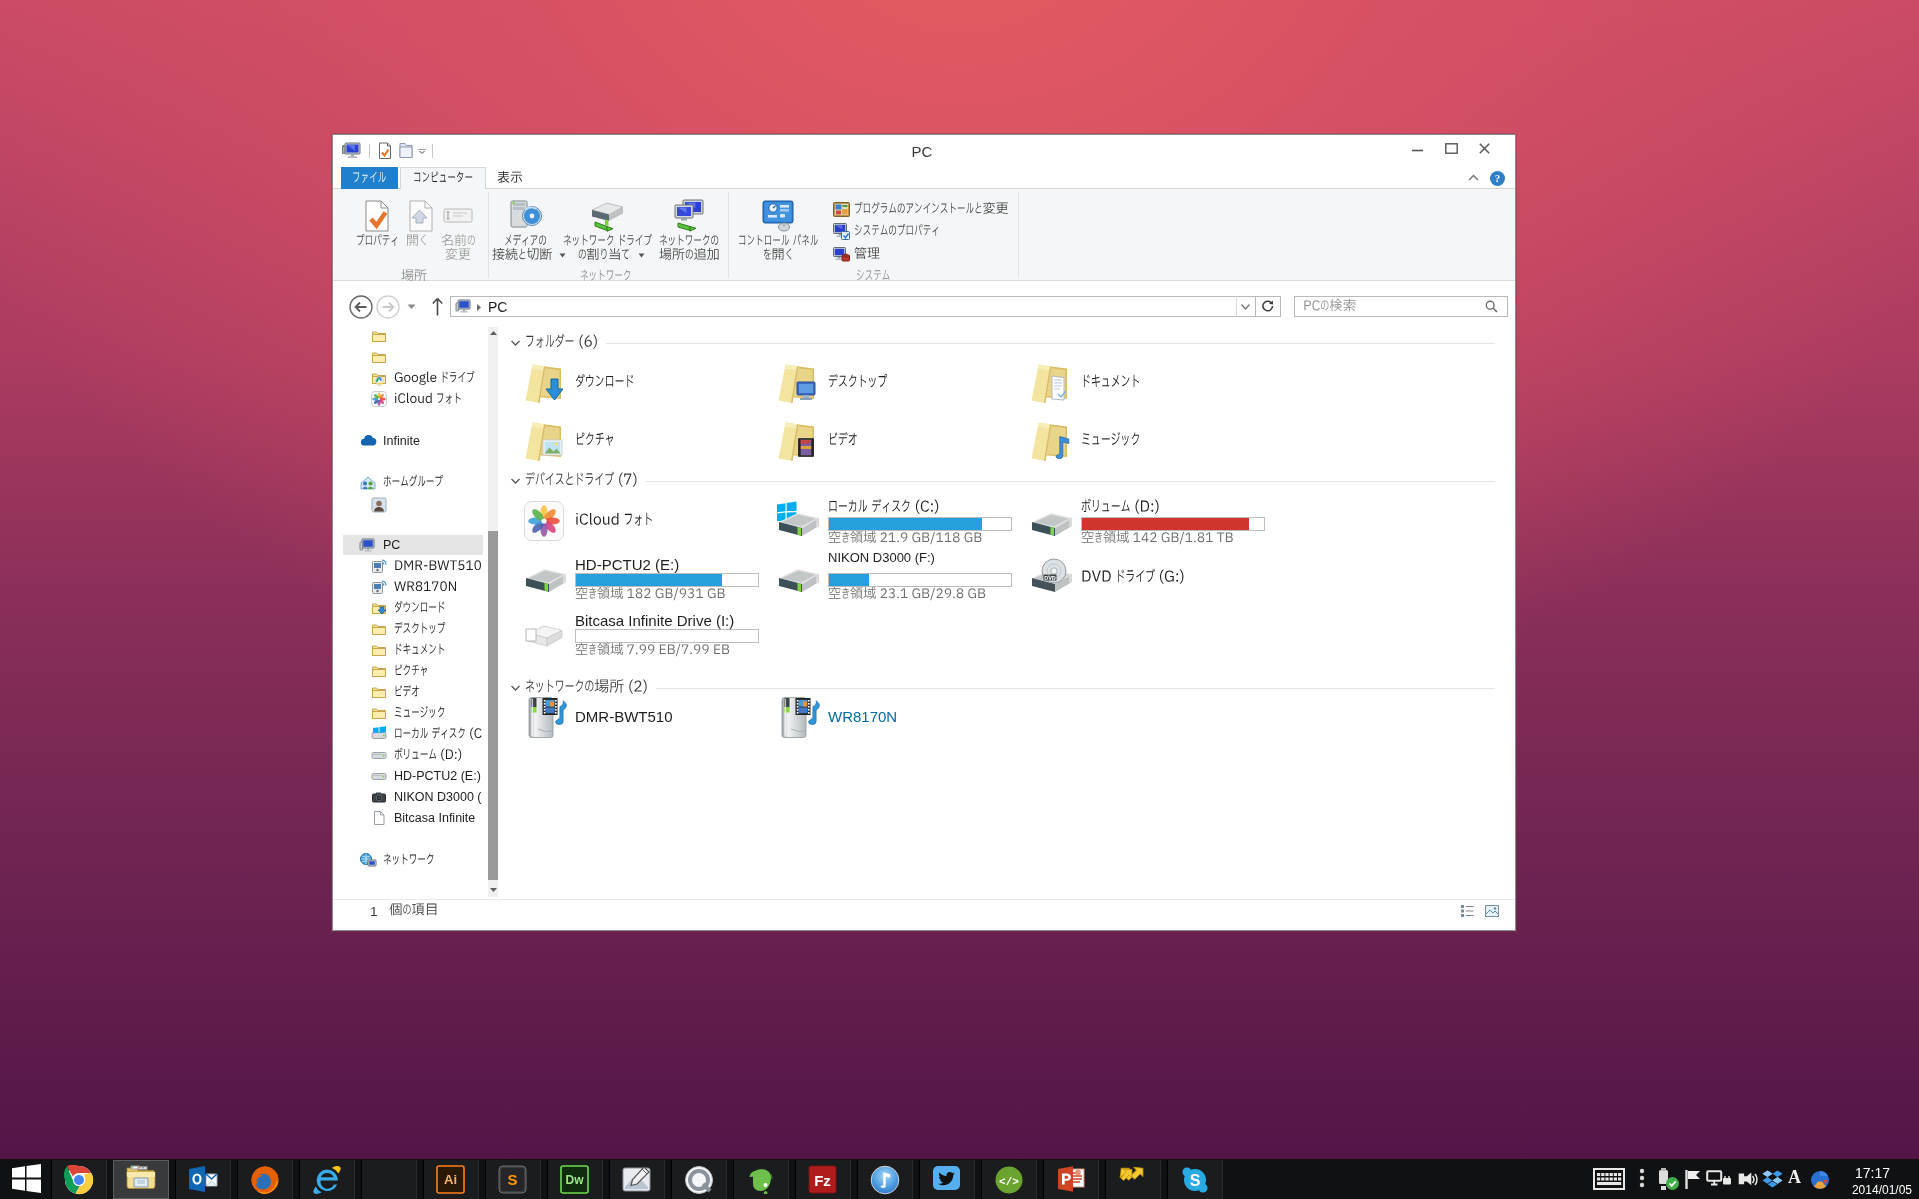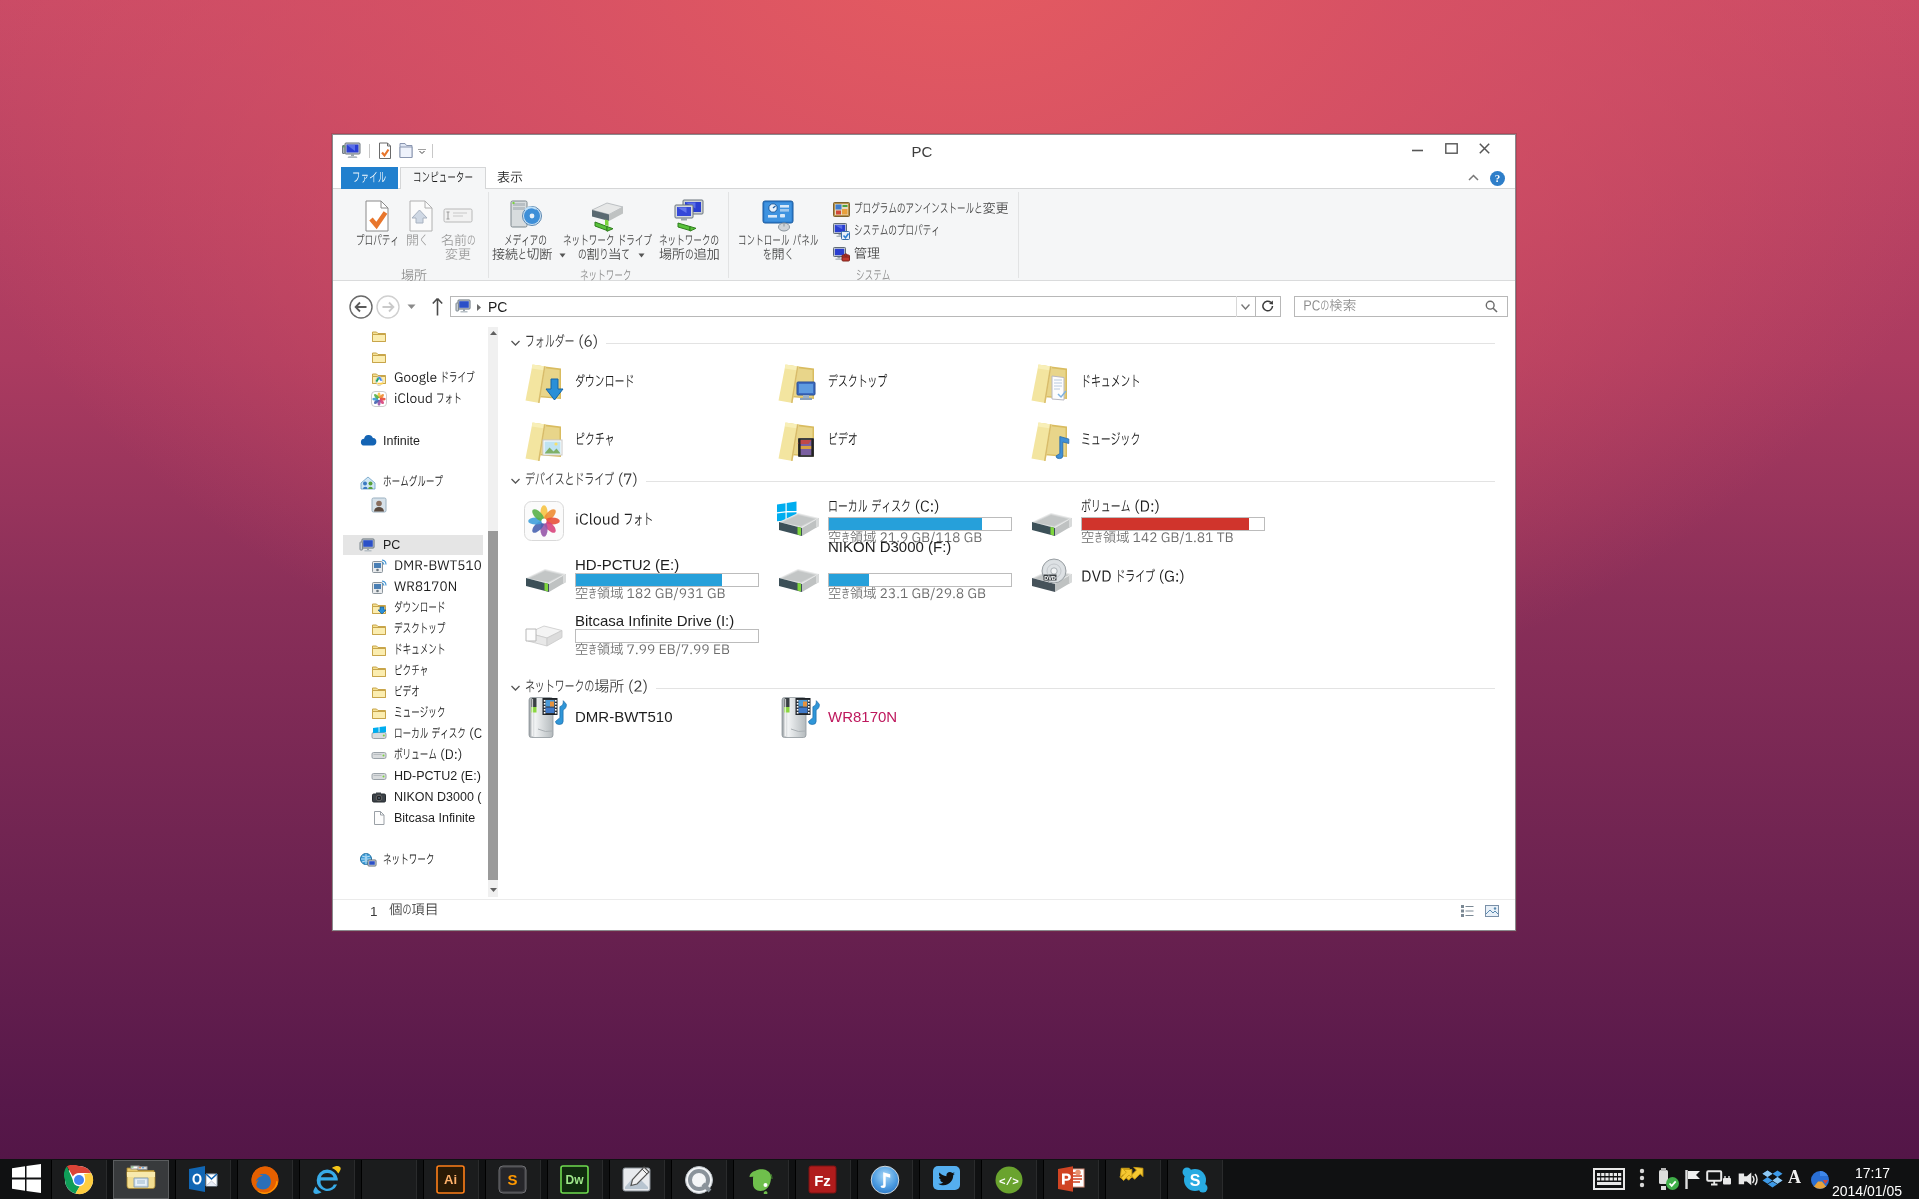--- a/index.html
+++ b/index.html
@@ -1259,21 +1259,21 @@
       <svg width="44" height="40" viewBox="0 0 44 40" style="">
         <path d="M2 21 L21 12 L42 17 L25 27 Z" fill="#e9eaea"></path>
         <path d="M3.5 21.2 L21 13 L40 17.5 L24.5 26 Z" fill="#d3d5d5"></path>
         <path d="M5 21.5 L21 14 L38 18 L24 25 Z" fill="#c3c6c6"></path>
         <path d="M2 21 L25 27 L25 35 L2 29 Z" fill="#3c5058"></path>
         <path d="M25 27 L42 17 L42 25 L25 35 Z" fill="#bfc2c2"></path>
         <path d="M42 17 L42 25 L39 27 L39 18.7 Z" fill="#d8dada"></path>
         <path d="M20.5 25.8 L24 26.8 L24 34.6 L20.5 33.6 Z" fill="#7fd63c"></path>
       </svg>
     </div>
-    <div style="position:absolute;left:495px;top:411px;transform:translateY(-50%);font-size:15px;color:#1e1e1e;font-weight:400;white-space:nowrap">NIKON D3000 (F:)</div>
+    <div style="position:absolute;left:495px;top:422px;transform:translateY(-50%);font-size:13px;color:#1e1e1e;font-weight:400;white-space:nowrap">NIKON D3000 (F:)</div>
     <div class="abs" style="left:495px;top:438px;width:184px;height:14px;border:1px solid #bcbcbc;background:#fff">
       <div style="position:absolute;left:0;top:0;width:22%;height:100%;background:#26a0da"></div>
     </div>
     <div style="position:absolute;left:495px;top:452.3px;line-height:0">
       <svg class="jp" width="158.1" height="15.3" viewBox="0 0 158.1 15.3" style="overflow:visible">
         <g fill="#6d6d6d" transform="translate(0,11.09) scale(0.013200,-0.013200)">
           <use href="#g100" x="0"></use>
           <use href="#g101" transform="translate(1000,0) scale(0.66,1)"></use>
           <use href="#g102" x="1660"></use>
           <use href="#g103" x="2660"></use>
@@ -1427,21 +1427,21 @@
             <rect x="31" y="8" width="1.6" height="1.6"></rect>
             <rect x="31" y="11" width="1.6" height="1.6"></rect>
             <rect x="31" y="14" width="1.6" height="1.6"></rect>
             <rect x="31" y="17" width="1.6" height="1.6"></rect>
           </g>
         </g>
         <path d="M30 22 a4.5 3.5 0 1 0 6 3.2 l0 -10 c2 -0.5 3.5 -2 4 -4.5 l2.5 3 c0.8 3 -1 6 -3.5 7 l0 5.5" fill="none"></path>
         <path d="M31.5 26.5 a3.8 3 0 1 0 7.6 0 l0 -11.5 c2.2 -1 3.6 -3.2 3.2 -5.8 l-3 -3.5 c0.5 3.5 -1.5 5.5 -3.4 6 l0 11 Z" fill="#2f96d8" stroke="#1a6aa8" stroke-width="0.7"></path>
       </svg>
     </div>
-    <div style="position:absolute;left:495px;top:581.0px;transform:translateY(-50%);font-size:15px;color:#be185d;font-weight:400;white-space:nowrap">WR8170N</div>
+    <div style="position:absolute;left:495px;top:581.0px;transform:translateY(-50%);font-size:15px;color:#0369a1;font-weight:400;white-space:nowrap">WR8170N</div>
     <div class="abs" style="left:0px;top:764px;width:1182px;height:31px;background:#fff;border-top:1px solid #ebebeb"></div>
     <div style="position:absolute;left:37px;top:776.0px;transform:translateY(-50%);font-size:13.5px;color:#3b3b3b;font-weight:400;white-space:nowrap">1</div>
     <div style="position:absolute;left:56px;top:768.2px;line-height:0">
       <svg class="jp" width="49.4" height="15.7" viewBox="0 0 49.4 15.7" style="overflow:visible">
         <g fill="#3b3b3b" transform="translate(0,11.34) scale(0.013500,-0.013500)">
           <use href="#g111" x="0"></use>
           <use href="#g21" transform="translate(1000,0) scale(0.66,1)"></use>
           <use href="#g112" x="1660"></use>
           <use href="#g113" x="2660"></use>
         </g>
@@ -1717,21 +1717,21 @@
 <div class="abs" style="left:1788px;top:1167px;font-size:18px;color:#f0f0f0;font-weight:bold;font-family:'Liberation Serif',serif">A</div>
 <div class="abs" style="left:1810px;top:1170px">
     <svg width="20" height="20">
       <circle cx="10" cy="10" r="9" fill="#2a6fd4"></circle>
       <path d="M10 1 a9 9 0 0 1 8 5 l-8 0 Z" fill="#3f87e8"></path>
       <path d="M4 16.5 a9 9 0 0 0 12 0 l-4 -5 -4 0 Z" fill="#e8a33c"></path>
       <path d="M15 14 a9 9 0 0 0 3 -4 l-5 0 Z" fill="#d44a3a"></path>
     </svg>
   </div>
 <div class="abs" style="left:1835px;top:1165px;width:55px;text-align:right;font-size:14px;color:#fff">17:17</div>
-<div class="abs" style="left:1832px;top:1183px;width:80px;text-align:left;font-size:14px;color:#fff">2014/01/05</div>
+<div class="abs" style="left:1832px;top:1183px;width:80px;text-align:right;font-size:12px;color:#fff">2014/01/05</div>
 <svg width="0" height="0" style="position:absolute">
     <defs>
       <path id="g0" d="M132 715L834 715Q830 515 776 372Q722 230 608 135Q495 40 313 -10L280 61Q442 106 542 183Q643 260 692 372Q742 485 753 643L132 643Z"></path>
       <path id="g1" d="M532 278Q612 317 667 370Q722 422 749 484L180 484L180 551L821 551L821 491Q793 409 729 340Q665 270 573 221ZM221 -1Q301 31 348 68Q396 104 418 154Q440 203 440 274L440 404L508 404L508 271Q508 150 448 72Q389 -7 256 -63Z"></path>
       <path id="g2" d="M866 725Q746 599 585 496L585 -30L511 -30L511 450Q335 345 129 272L100 339Q301 407 492 522Q682 636 818 777Z"></path>
       <path id="g3" d="M932 393Q885 245 799 140Q713 36 600 -11L535 -11L535 772L605 772L605 69Q784 165 871 427ZM287 767L357 767L357 466Q357 285 302 172Q247 59 132 -25L85 32Q190 106 238 205Q287 304 287 464Z"></path>
       <path id="g4" d="M827 0L755 0L755 84L136 84L136 152L755 152L755 629L153 629L153 697L827 697Z"></path>
       <path id="g5" d="M457 510Q314 607 148 684L184 747Q351 668 497 570ZM160 88Q336 121 460 185Q584 249 672 354Q761 459 827 618L888 577Q789 334 620 200Q451 66 180 15Z"></path>
       <path id="g6" d="M817 562Q779 562 752 577L775 512Q661 467 530 432Q398 396 272 375L272 176Q272 120 298 95Q324 70 383 70L821 70L821 3L385 3Q286 3 243 44Q200 85 200 177L200 766L272 766L272 447Q387 465 513 499Q639 533 750 578Q723 594 708 621Q693 648 693 683Q693 737 727 770Q761 804 817 804Q874 804 908 770Q942 737 942 683Q942 629 908 596Q874 562 817 562ZM746 676Q746 647 764 630Q783 612 817 612Q851 612 870 630Q889 647 889 676L889 690Q889 719 870 736Q851 754 817 754Q783 754 764 736Q746 719 746 690Z"></path>
       <path id="g7" d="M847 88L847 20L154 20L154 88L612 88Q643 277 650 475L230 475L230 543L724 543Q721 319 684 88Z"></path>

